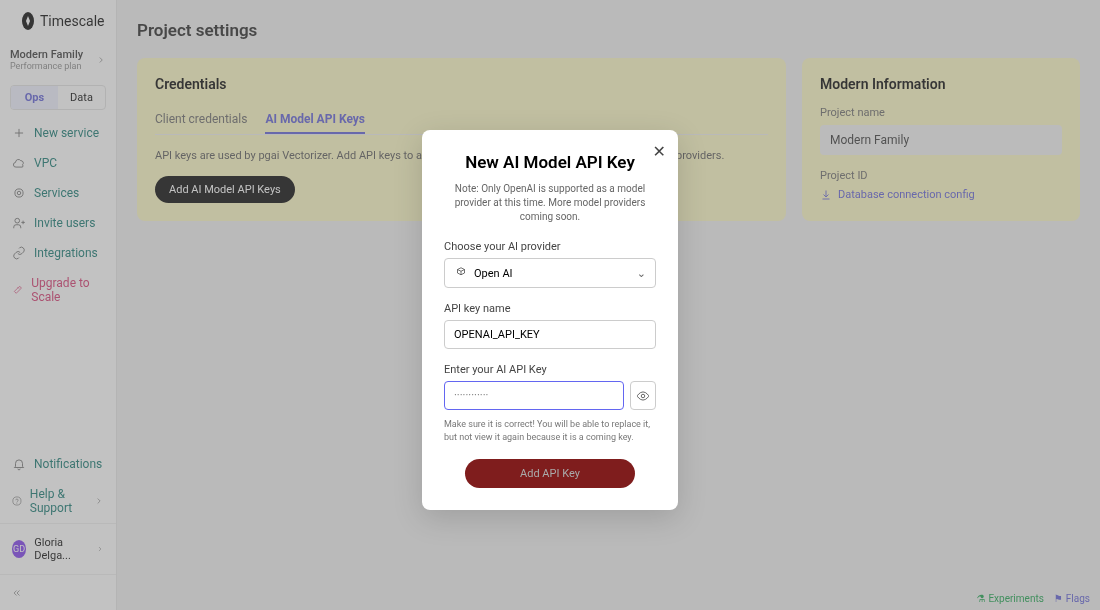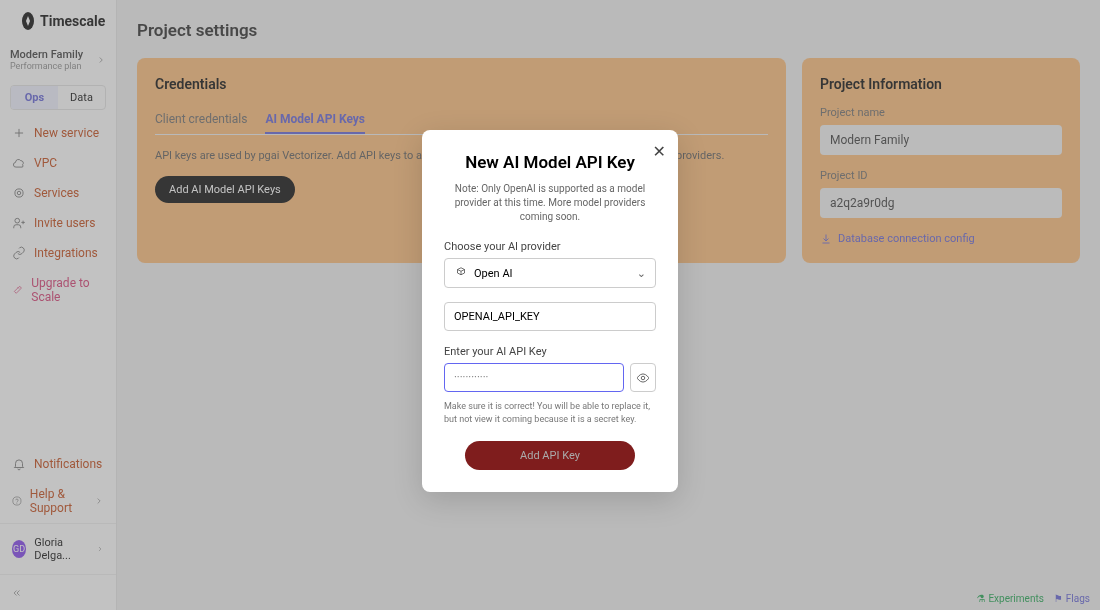--- a/index.html
+++ b/index.html
@@ -1,41 +1,41 @@
 <!DOCTYPE html>
 <html><head>
 <meta charset="utf-8">
 <style>
 *{box-sizing:border-box;margin:0;padding:0;font-family:-apple-system,BlinkMacSystemFont,"Segoe UI",Roboto,sans-serif}
 body{width:1100px;height:610px;overflow:hidden;background:#f5f5f5;position:relative}
 .app{display:flex;height:100%}
 .sidebar{width:117px;background:#fff;border-right:1px solid #e5e5e5;display:flex;flex-direction:column}
-.logo-area{display:flex;align-items:center;gap:6px;padding:12px 22px;font-weight:700;font-size:14px}
+.logo-area{display:flex;align-items:center;gap:6px;padding:12px 22px;font-weight:400;font-size:14px}
 .logo-circle{width:18px;height:18px;border-radius:50%;background:#000;display:flex;align-items:center;justify-content:center}
 .logo-circle svg{width:12px;height:12px;fill:#fff}
 .project-sel{padding:6px 10px;display:flex;align-items:center;justify-content:space-between;cursor:pointer}
 .project-sel .names{font-size:11px}
 .project-sel .pn{font-weight:500;color:#333}
 .project-sel .plan{font-size:9px;color:#888}
 .toggle-row{display:flex;margin:8px 10px;border:1px solid #e2e2e2;border-radius:4px;overflow:hidden}
 .toggle-row div{flex:1;text-align:center;font-size:11px;padding:5px 0;cursor:pointer}
 .toggle-row .active{background:#eef0ff;color:#5b5bd6;font-weight:700}
-.nav-item{display:flex;align-items:center;gap:8px;padding:8px 12px;font-size:12px;color:#c2410c;cursor:pointer}
+.nav-item{display:flex;align-items:center;gap:8px;padding:8px 12px;font-size:12px;color:#0f766e;cursor:pointer}
 .nav-item svg{width:14px;height:14px;stroke:#666;fill:none;stroke-width:1.5}
 .nav-upgrade{color:#d6336c}
 .nav-upgrade svg{stroke:#d6336c}
 .sidebar-spacer{flex:1}
 .sidebar-bottom{border-top:1px solid #eee;padding:4px 0}
 .user-row{display:flex;align-items:center;gap:8px;padding:8px 12px;font-size:11px;cursor:pointer}
 .avatar{width:18px;height:18px;border-radius:50%;background:#7c3aed;color:#fff;font-size:9px;display:flex;align-items:center;justify-content:center}
 .collapse-row{border-top:1px solid #eee;padding:8px 12px;color:#888;cursor:pointer}
 .main{flex:1;background:#f0f0f0;padding:20px;overflow:auto;position:relative}
 .page-title{font-size:17px;font-weight:600;margin-bottom:18px;color:#222}
 .columns{display:flex;gap:16px}
-.card{background:#fdba74;border-radius:8px;padding:18px}
+.card{background:#fef9c3;border-radius:8px;padding:18px}
 .card-left{flex:1}
 .card-right{width:278px}
 .card-title{font-size:14px;font-weight:600;margin-bottom:14px}
 .tabs{display:flex;gap:18px;border-bottom:1px solid #eee;margin-bottom:14px}
 .tab{font-size:12px;padding:6px 0;color:#666;cursor:pointer;border-bottom:2px solid transparent}
 .tab.active{color:#5b5bd6;border-bottom-color:#5b5bd6;font-weight:700}
 .desc{font-size:11px;color:#555;margin-bottom:14px}
 .btn-dark{background:#000;color:#fff;border:none;border-radius:16px;padding:7px 14px;font-size:11px;cursor:pointer}
 .info-label{font-size:11px;color:#666;margin-bottom:6px}
 .info-val{background:#f3f3f3;border-radius:4px;padding:8px 10px;font-size:12px;color:#333;margin-bottom:14px}
@@ -173,25 +173,24 @@
       <div class="card card-left">
         <div class="card-title">Credentials</div>
         <div class="tabs">
           <div class="tab">Client credentials</div>
           <div class="tab active">AI Model API Keys</div>
         </div>
         <div class="desc">API keys are used by pgai Vectorizer. Add API keys to automatically have them passed through to AI model providers.</div>
         <button class="btn-dark">Add AI Model API Keys</button>
       </div>
       <div class="card card-right">
-        <div class="card-title">Project Information</div>
+        <div class="card-title">Modern Information</div>
         <div class="info-label">Project name</div>
         <div class="info-val">Modern Family</div>
         <div class="info-label">Project ID</div>
-        <div class="info-val">a2q2a9r0dg</div>
         <div class="link-row">
           <svg viewBox="0 0 24 24">
               <path d="M12 3v12"></path>
               <polyline points="7 11 12 16 17 11"></polyline>
               <line x1="5" y1="20" x2="19" y2="20"></line>
             </svg>
           <span>Database connection config</span>
         </div>
       </div>
     </div>
@@ -219,28 +218,29 @@
       <svg class="openai-ico" viewBox="0 0 24 24" fill="none" stroke="#444" stroke-width="1.3">
           <path d="M12 3l6 3v6l-6 3-6-3V6z"></path>
           <path d="M12 9l6-3"></path>
           <path d="M12 9l-6-3"></path>
           <path d="M12 9v6"></path>
         </svg>
       <span>Open AI</span>
       <span class="chev">⌄</span>
     </div>
 
+    <div class="form-label">API key name</div>
     <input class="text-input" value="OPENAI_API_KEY" style="">
 
     <div class="form-label">Enter your AI API Key</div>
     <div class="key-row">
       <input class="key-input" type="password" placeholder="············" style="">
       <button class="eye-btn">
         <svg viewBox="0 0 24 24">
             <path d="M2 12s4-7 10-7 10 7 10 7-4 7-10 7-10-7-10-7z"></path>
             <circle cx="12" cy="12" r="3"></circle>
           </svg>
       </button>
     </div>
-    <div class="hint">Make sure it is correct! You will be able to replace it, but not view it coming because it is a secret key.</div>
+    <div class="hint">Make sure it is correct! You will be able to replace it, but not view it again because it is a coming key.</div>
     <button class="btn-submit" disabled="">Add API Key</button>
   </div>
 </div>
 
 </body></html>

